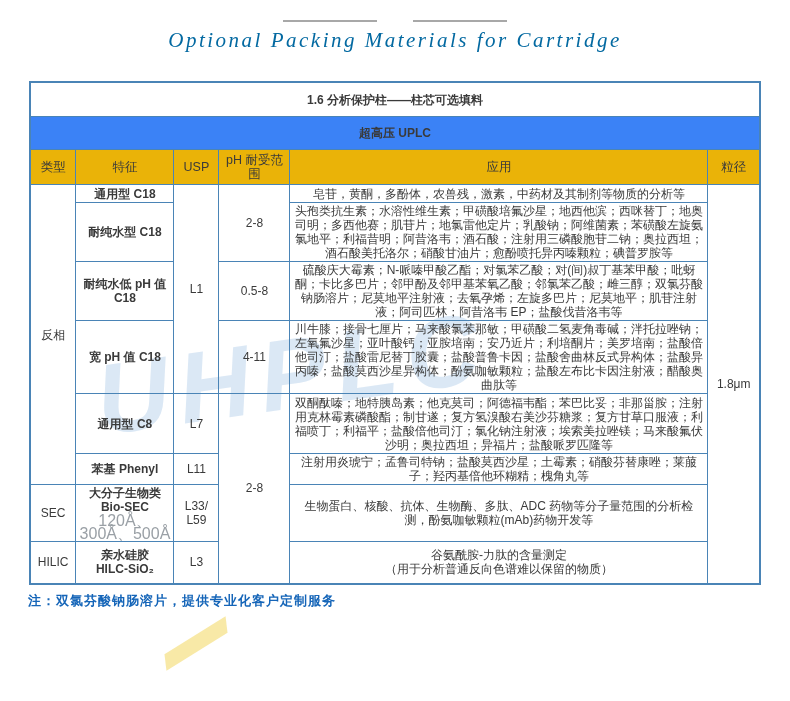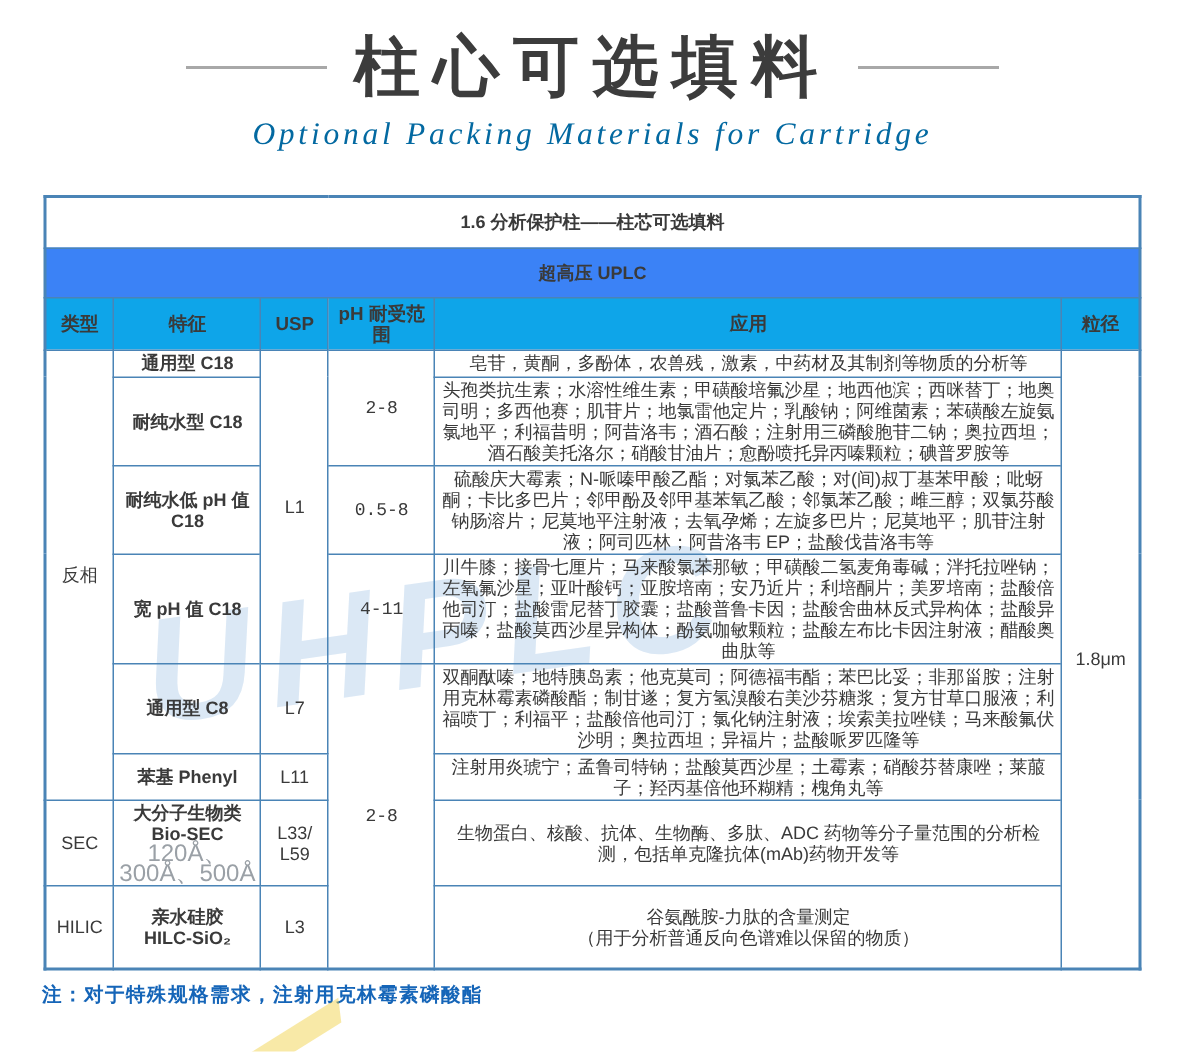--- a/index.html
+++ b/index.html
@@ -48,52 +48,51 @@
     background: transparent;
   }
   table.packing td {
     border: 1px solid #4a84b6;
     vertical-align: middle; text-align: center;
     white-space: pre-line;
     font-size: 12px; line-height: 14px; padding: 1px 3px;
   }
   td.sec-header { height: 31px; font-size: 13.5px; font-weight: 700; background: #ffffff; }
   td.grp-header { height: 30px; font-size: 13.5px; font-weight: 700; background: #3b82f6; border-bottom-width: 2px; }
-  tr.col-head td { height: 32px; font-size: 12.5px; font-weight: 700; background: #0ea5e9; }
+  tr.col-head td { height: 32px; font-size: 12.5px; font-weight: 400; background: #eab308; }
   td.type-cell { font-weight: 400; font-size: 12.5px; }
   td.feat-cell { font-weight: 700; font-size: 12px; line-height: 14.5px; }
   td.usp-cell  { font-weight: 400; font-size: 12.5px; }
-  td.ph-cell   { font-weight: 400; font-size: 12.5px; font-family: Liberation Mono, monospace; }
+  td.ph-cell   { font-weight: 400; font-size: 12.5px; }
   td.app-cell  { text-align: left; padding: 1px 6px; font-size: 11.8px; line-height: 14px; }
   td.psize-cell{ font-size: 12px; }
   .feat-note { display: block; font-weight: 400; font-size: 16px; color: #9aa0a6; line-height: 13px; }
   tr.r1 { height: 18px; }
   tr.r2 { height: 58px; }
   tr.r3 { height: 58px; }
   tr.r4 { height: 72px; }
   tr.r5 { height: 60px; }
   tr.r6 { height: 28px; margin-top: 13px; }
   tr.r7 { height: 57px; }
-  tr.r8 { height: 56px; padding-left: 20px; }
+  tr.r8 { height: 42px; padding-left: 20px; }
 
   
   .footnote {
     margin: 7px 0 0 28px;
     font-size: 13px; font-weight: 700; color: #1565b8; letter-spacing: 1px;
   }
 </style>
 </head>
 <body>
 
 <div class="page">
 
   <div class="title-block">
     <div class="title-row">
       <span class="title-rule"></span>
-      <h1 class="page-title">柱心可选填料</h1>
       <span class="title-rule"></span>
     </div>
     <div class="page-subtitle">Optional Packing Materials for Cartridge</div>
   </div>
 
   <div class="table-wrap">
     <div class="watermark">UHPLC</div>
     <div class="watermark-accent"></div>
 
     <table class="packing">
@@ -163,30 +162,30 @@
         <td class="usp-cell">L11</td>
         <td class="app-cell">注射用炎琥宁；孟鲁司特钠；盐酸莫西沙星；土霉素；硝酸芬替康唑；莱菔子；羟丙基倍他环糊精；槐角丸等</td>
       </tr>
 
       <tr class="r7">
         <td class="type-cell">SEC</td>
         <td class="feat-cell"><span>大分子生物类
 Bio-SEC</span><span class="feat-note">120Å、300Å、500Å</span></td>
         <td class="usp-cell">L33/
 L59</td>
-        <td class="app-cell">生物蛋白、核酸、抗体、生物酶、多肽、ADC 药物等分子量范围的分析检测，包括单克隆抗体(mAb)药物开发等</td>
+        <td class="app-cell">生物蛋白、核酸、抗体、生物酶、多肽、ADC 药物等分子量范围的分析检测，酚氨咖敏颗粒(mAb)药物开发等</td>
       </tr>
 
       <tr class="r8">
         <td class="type-cell">HILIC</td>
         <td class="feat-cell">亲水硅胶
 HILC-SiO₂</td>
         <td class="usp-cell">L3</td>
         <td class="app-cell">谷氨酰胺-力肽的含量测定
 （用于分析普通反向色谱难以保留的物质）</td>
       </tr>
     </tbody>
       </table>
   </div>
 
-  <div class="footnote">注：对于特殊规格需求，注射用克林霉素磷酸酯</div>
+  <div class="footnote">注：双氯芬酸钠肠溶片，提供专业化客户定制服务</div>
 
 </div>
 
 </body></html>

